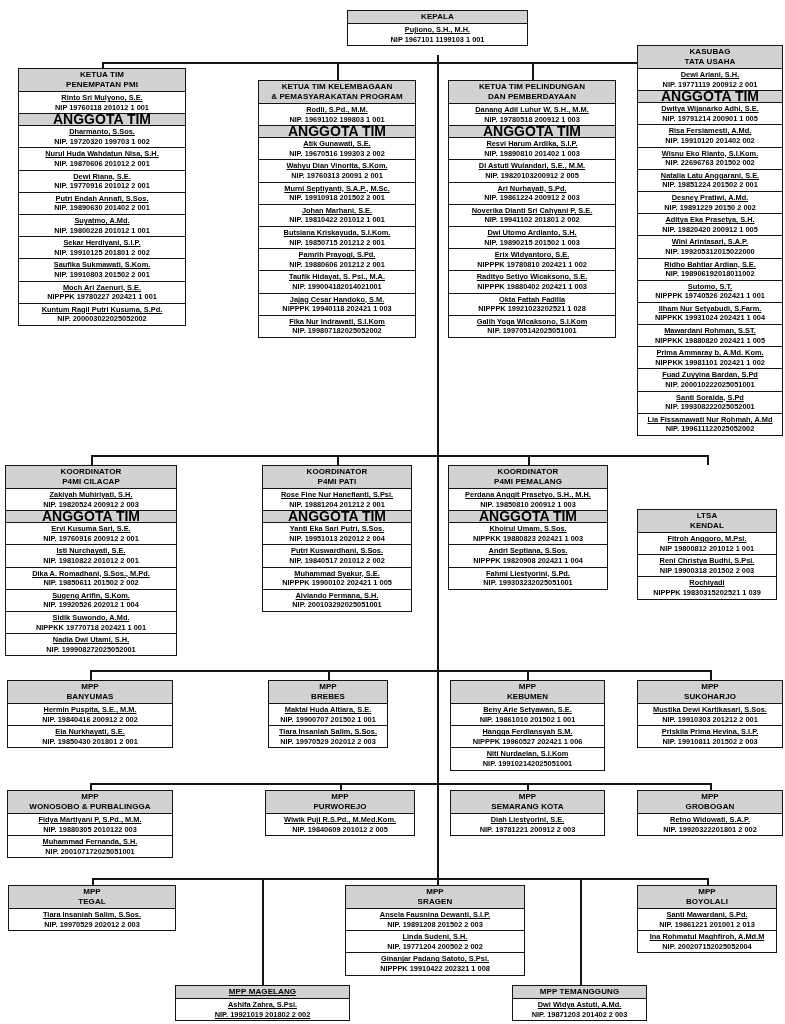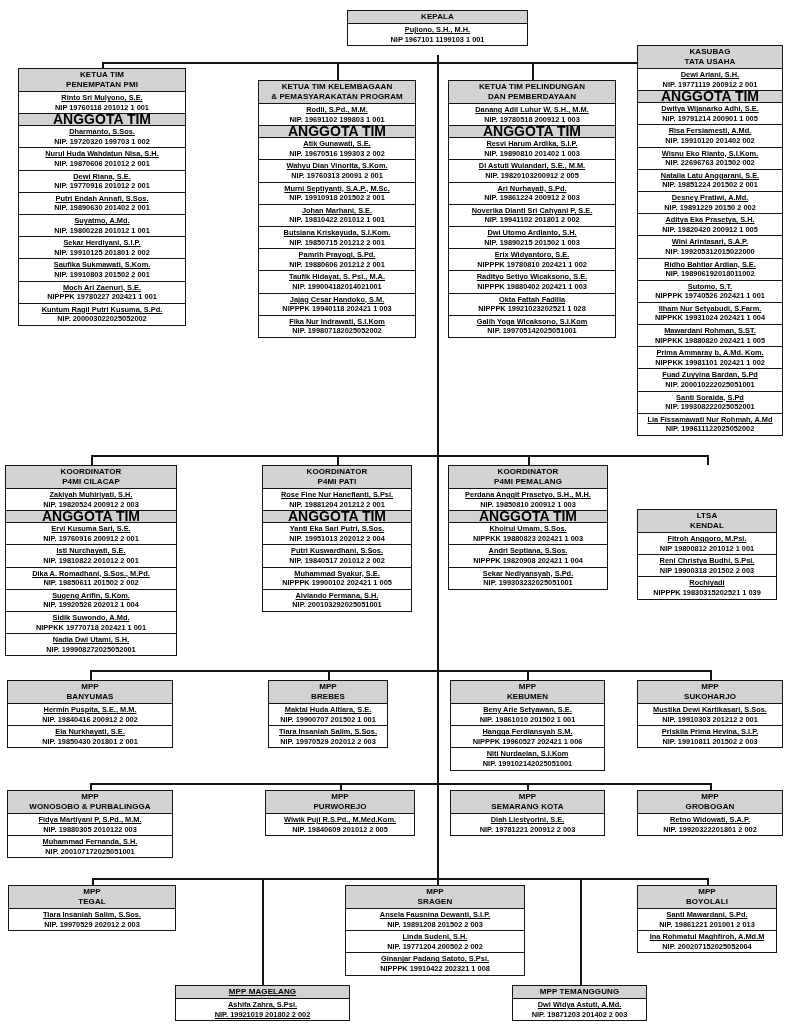--- a/index.html
+++ b/index.html
@@ -372,21 +372,21 @@
       <div class="bar">ANGGOTA TIM</div>
       <div class="cell">
         <div class="name">Khoirul Umam, S.Sos.</div>
         <div class="nip">NIPPKK 19880823 202421 1 003</div>
       </div>
       <div class="cell">
         <div class="name">Andri Septiana, S.Sos.</div>
         <div class="nip">NIPPPK 19820908 202421 1 004</div>
       </div>
       <div class="cell">
-        <div class="name">Sekar Nediyansyah, S.Pd.</div>
+        <div class="name">Fahmi Liestyorini, S.Pd.</div>
         <div class="nip">NIP. 199303232025051001</div>
       </div>
     </div>
   <div class="orgbox" id="box-kendal">
       <div class="box-title">
         <div>LTSA</div>
         <div>KENDAL</div>
       </div>
       <div class="cell">
         <div class="name">Fitroh Anggoro, M.Psi.</div>

